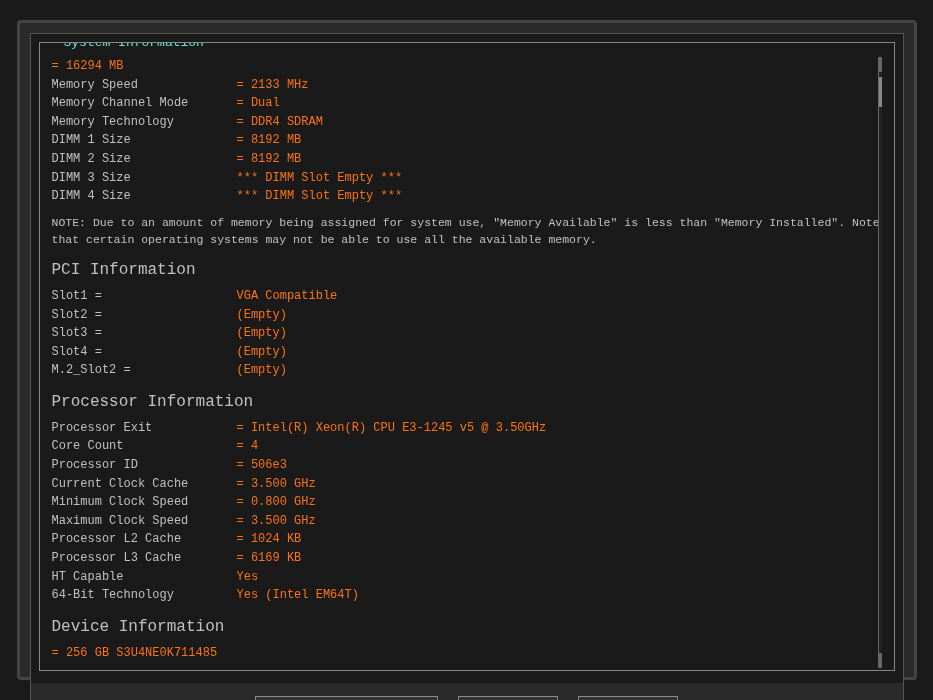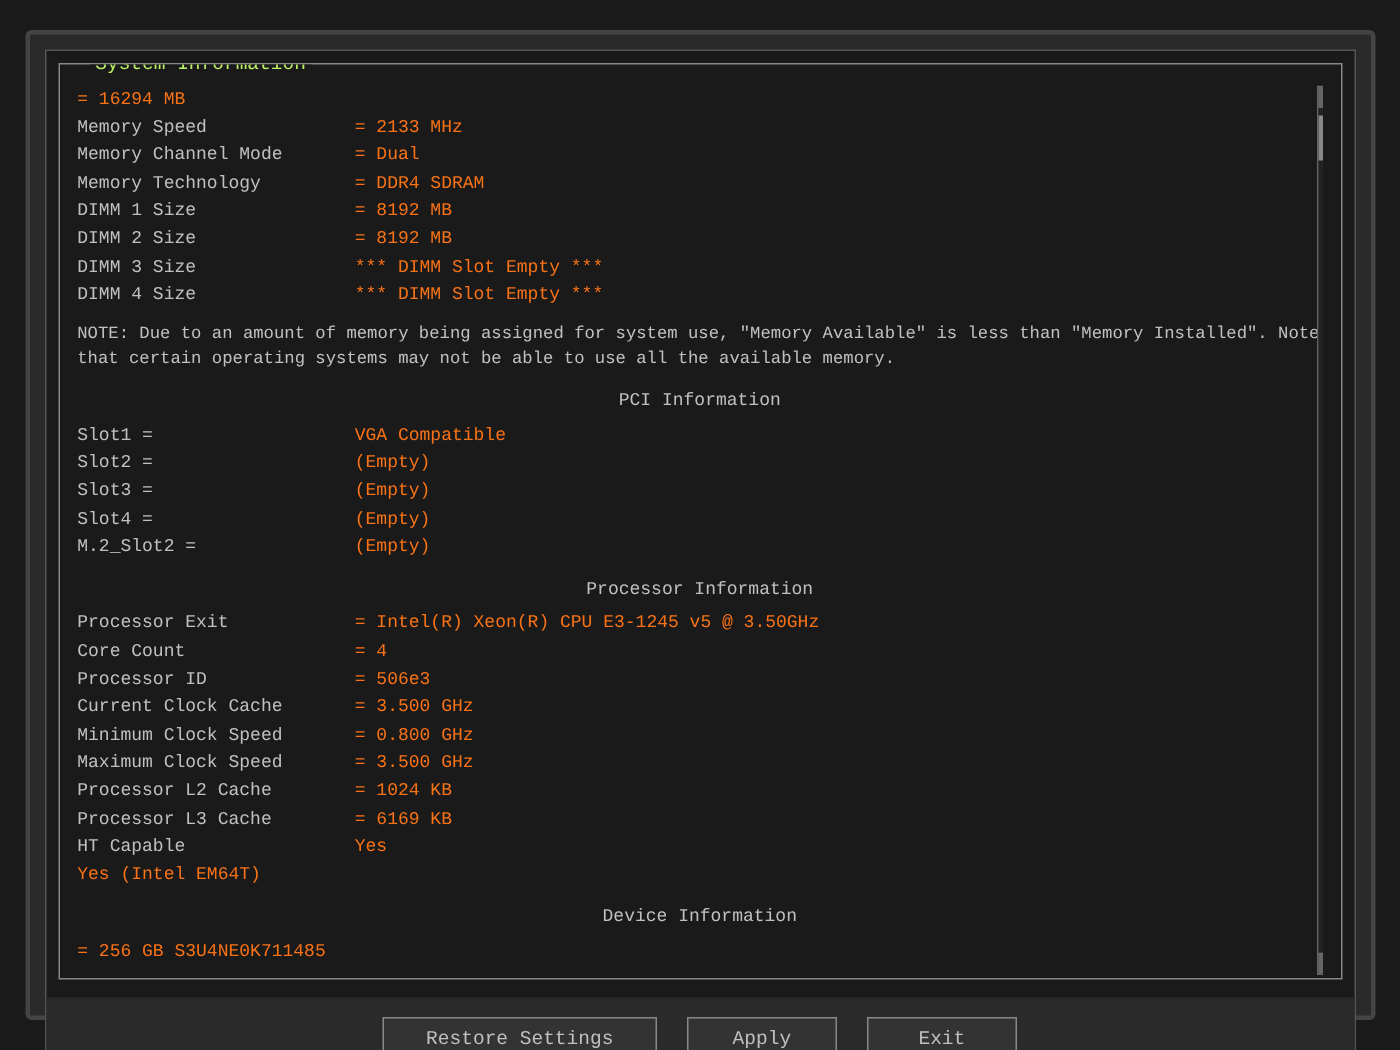--- a/index.html
+++ b/index.html
@@ -51,21 +51,21 @@
       overflow: hidden;
       background: #1a1a1a;
     }
 
     .box-title {
       position: absolute;
       top: -8px;
       left: 20px;
       background: #1a1a1a;
       padding: 0 4px;
-      color: #bef264;
+      color: #5eead4;
       font-size: 13px;
     }
 
     .info-scroll-area {
       margin-top: 6px;
       overflow: hidden;
       height: 100%;
       color: #c0c0c0;
       font-size: 12px;
       line-height: 1.55;
@@ -134,23 +134,23 @@
       color: #c0c0c0;
       font-size: 12px;
     }
 
     .info-value {
       color: #f97316;
       font-size: 12px;
     }
 
     .section-header {
-      text-align: center;
-      color: #c0c0c0;
-      font-size: 12px;
+      text-align: left;
+      color: #c0c0c0;
+      font-size: 16px;
       margin: 10px 0 4px 0;
     }
 
     .note-text {
       color: #c0c0c0;
       font-size: 11.5px;
       line-height: 1.5;
       margin: 8px 0;
     }
 
@@ -276,20 +276,21 @@
           </div>
           <div class="info-row">
             <span class="info-label">Processor L3 Cache</span>
             <span class="info-value">= 6169 KB</span>
           </div>
           <div class="info-row">
             <span class="info-label">HT Capable</span>
             <span class="info-value">Yes</span>
           </div>
           <div class="info-row">
+            <span class="info-label">64-Bit Technology</span>
             <span class="info-value">Yes (Intel EM64T)</span>
           </div>
 
           <div class="section-header">Device Information</div>
 
           <div class="info-row">
             <span class="info-value">= 256 GB S3U4NE0K711485</span>
           </div>
 
           <div class="scrollbar">

